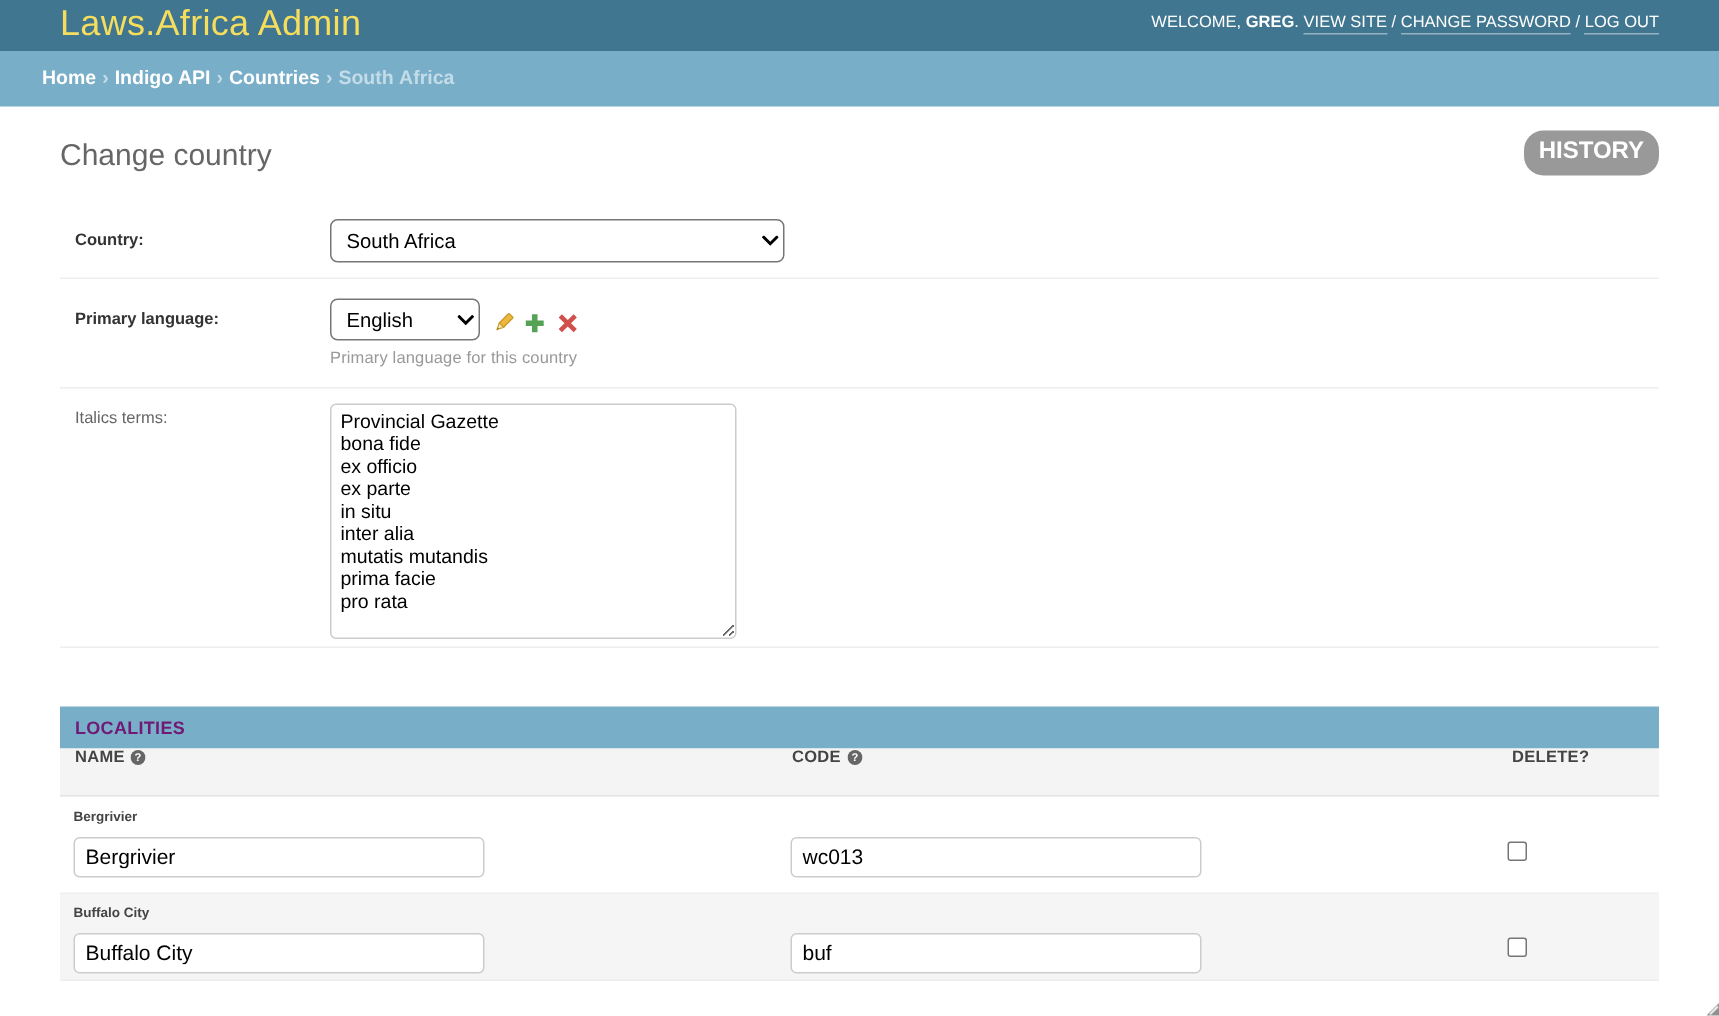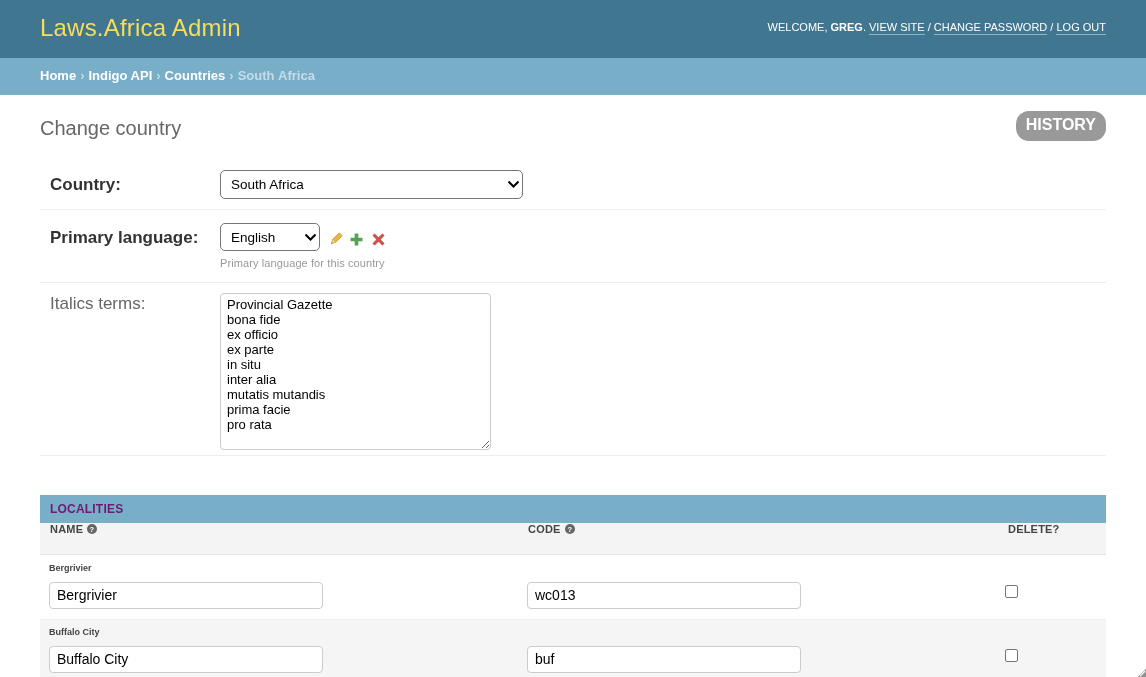--- a/index.html
+++ b/index.html
@@ -2,44 +2,44 @@
 <html><head>
 <meta charset="utf-8">
 <title>Change country | Laws.Africa Admin</title>
 <style>
 * { margin:0; padding:0; box-sizing:border-box; }
 html,body { width:1146px; height:677px; overflow:hidden; background:#fff;
   font-family:"Liberation Sans", sans-serif; }
 a { text-decoration:none; }
 
 
-#header { height:58px; background:#417690; display:flex; align-items:center;
+#header { height:34px; background:#417690; display:flex; align-items:center;
   justify-content:space-between; padding:0 40px; }
 #site-name { color:#f5dd5d; font-size:24px; letter-spacing:0.2px; font-weight:400; position:relative; top:-1px; }
 #user-tools { color:#fff; font-size:11px; letter-spacing:0; font-weight:400; position:relative; top:-2.5px; }
 #user-tools b { font-weight:bold; }
 #user-tools a { color:#fff; border-bottom:1px solid rgba(255,255,255,0.45); padding-bottom:1px; }
 
 
 .breadcrumbs { height:37px; background:#79aec8; color:#c4dce8; font-size:13px;
-  font-weight:bold; padding:0 40px; display:flex; align-items:center; }
+  font-weight:bold; padding:0 28px; display:flex; align-items:center; }
 .breadcrumbs a { color:#fff; }
 .bcin { position:relative; top:-1px; display:flex; align-items:center; }
 .breadcrumbs .sep { margin:0 4px; }
 
 
 #content { padding:21px 40px 0; }
 .object-tools { float:right; margin-top:-5px; }
 .object-tools a { display:inline-block; background:#999; color:#fff; font-size:16px;
   font-weight:bold; letter-spacing:0.4px; padding:5px 10px 7px; border-radius:13px; letter-spacing:0; }
 h1 { font-size:20px; color:#666; font-weight:400; line-height:24px; }
 
 
 .form-row { border-bottom:1px solid #eee; display:flex; }
-.form-row > .flabel { width:170px; flex:0 0 170px; font-size:17px; line-height:15px; }
+.form-row > .flabel { width:170px; flex:0 0 170px; font-size:11px; line-height:15px; }
 .flabel.required { color:#333; font-weight:bold; }
 .flabel.plain { color:#666; font-weight:400; }
 
 .r1 { padding:10px; height:50px; }
 .r1 .flabel { padding-top:6.5px; }
 .r2 { padding:13px 10px 13px; }
 .r2 .flabel { padding-top:6.5px; }
 .r3 { padding:10px 10px 5px; }
 .r3 .flabel { padding-top:3px; }
 

